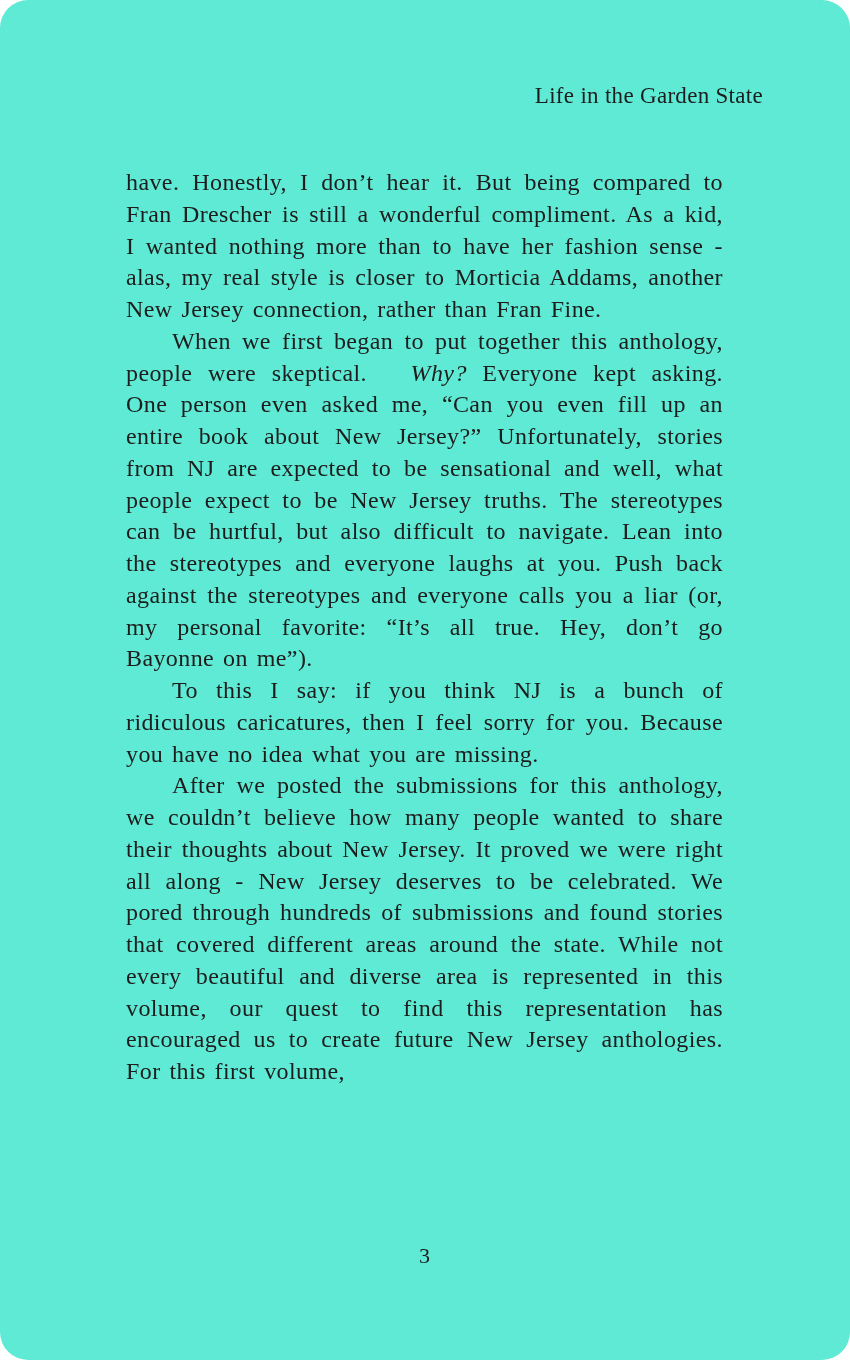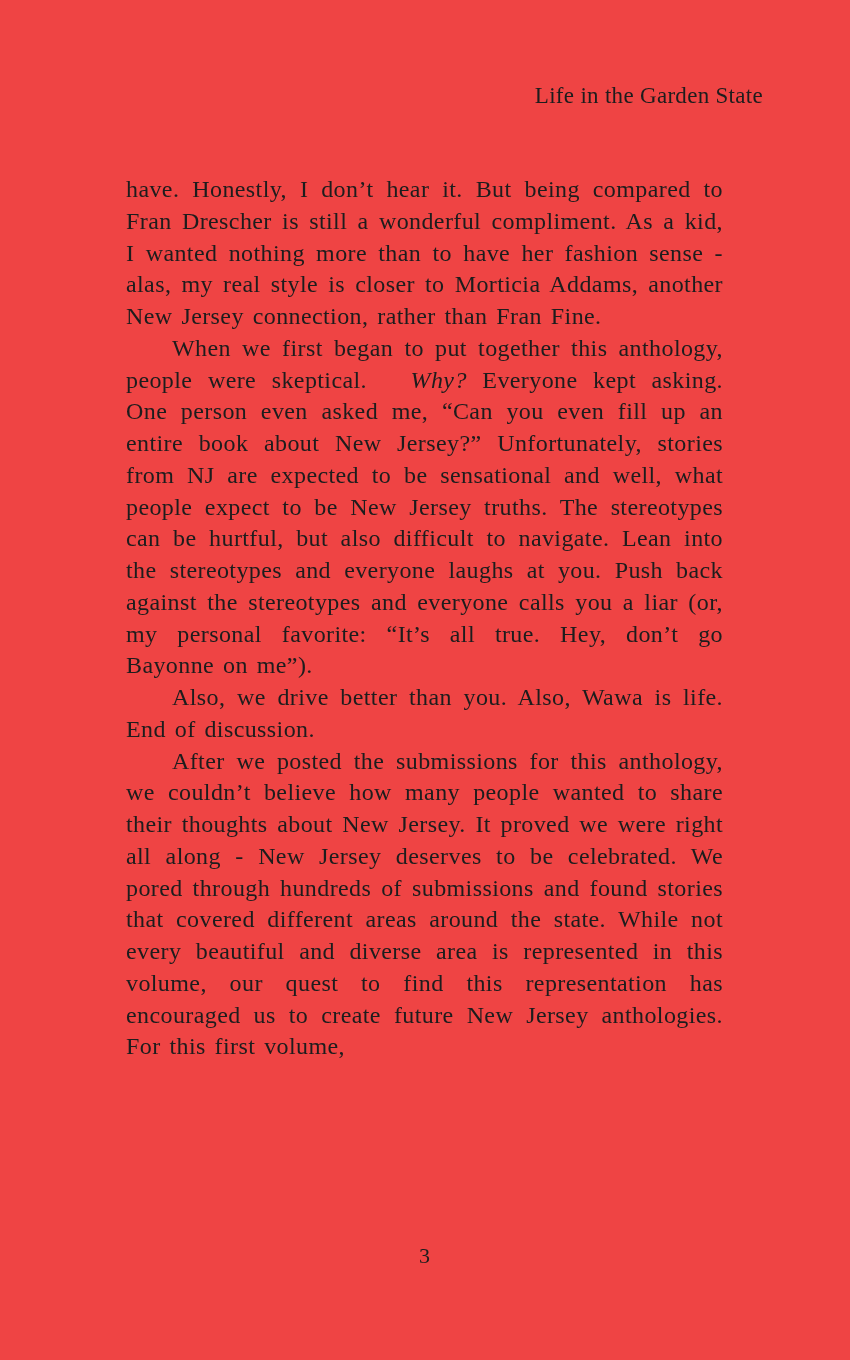--- a/index.html
+++ b/index.html
@@ -10,34 +10,35 @@
     width: 850px;
     height: 1360px;
     background: #ffffff;
     position: relative;
     font-family: "Liberation Serif", "DejaVu Serif", serif;
     color: #1d1d1d;
   }
   .page {
     position: absolute;
     inset: 0;
-    background: #ef4444;
+    background: #5eead4;
     overflow: hidden;
+    border-radius: 28px;
   }
   .running-header {
     position: absolute;
     top: 83px;
     right: 87px;
     font-size: 23px;
     letter-spacing: 0.3px;
     white-space: nowrap;
   }
   .text-block {
     position: absolute;
-    top: 174px;
+    top: 167px;
     left: 126px;
     width: 597px;
     font-size: 24px;
     line-height: 31.75px;
     text-align: justify;
     letter-spacing: 0.4px;
     word-spacing: 2.5px;
     hyphens: none;
   }
   .para {
@@ -67,22 +68,22 @@
 <div class="page">
 
   <div class="running-header">Life in the Garden State</div>
 
   <div class="text-block">
 
     <p class="para no-indent">have. Honestly, I don’t hear it. But being compared to Fran Drescher is still a wonderful compliment. As a kid, I wanted nothing more than to have her fashion sense - alas, my real style is closer to Morticia Addams, another New Jersey connection, rather than Fran Fine.</p>
 
     <p class="para"><span>When we first began to put together this anthology, people were skeptical. </span><em>Why?</em><span> Everyone kept asking. One person even asked me, “Can you even fill up an entire book about New Jersey?” Unfortunately, stories from NJ are expected to be sensational and well, what people expect to be New Jersey truths. The stereotypes can be hurtful, but also difficult to navigate. Lean into the stereotypes and everyone laughs at you. Push back against the stereotypes and everyone calls you a liar (or, my personal favorite: “It’s all true. Hey, don’t go Bayonne on me”).</span></p>
 
+    <p class="para">To this I say: if you think NJ is a bunch of ridiculous caricatures, then I feel sorry for you. Because you have no idea what you are missing.</p>
 
-    <p class="para">Also, we drive better than you. Also, Wawa is life. End of discussion.</p>
 
     <p class="para">After we posted the submissions for this anthology, we couldn’t believe how many people wanted to share their thoughts about New Jersey. It proved we were right all along - New Jersey deserves to be celebrated. We pored through hundreds of submissions and found stories that covered different areas around the state. While not every beautiful and diverse area is represented in this volume, our quest to find this representation has encouraged us to create future New Jersey anthologies. For this first volume,</p>
 
   </div>
 
   <div class="page-number">3</div>
 
 </div>
 
 </body></html>

